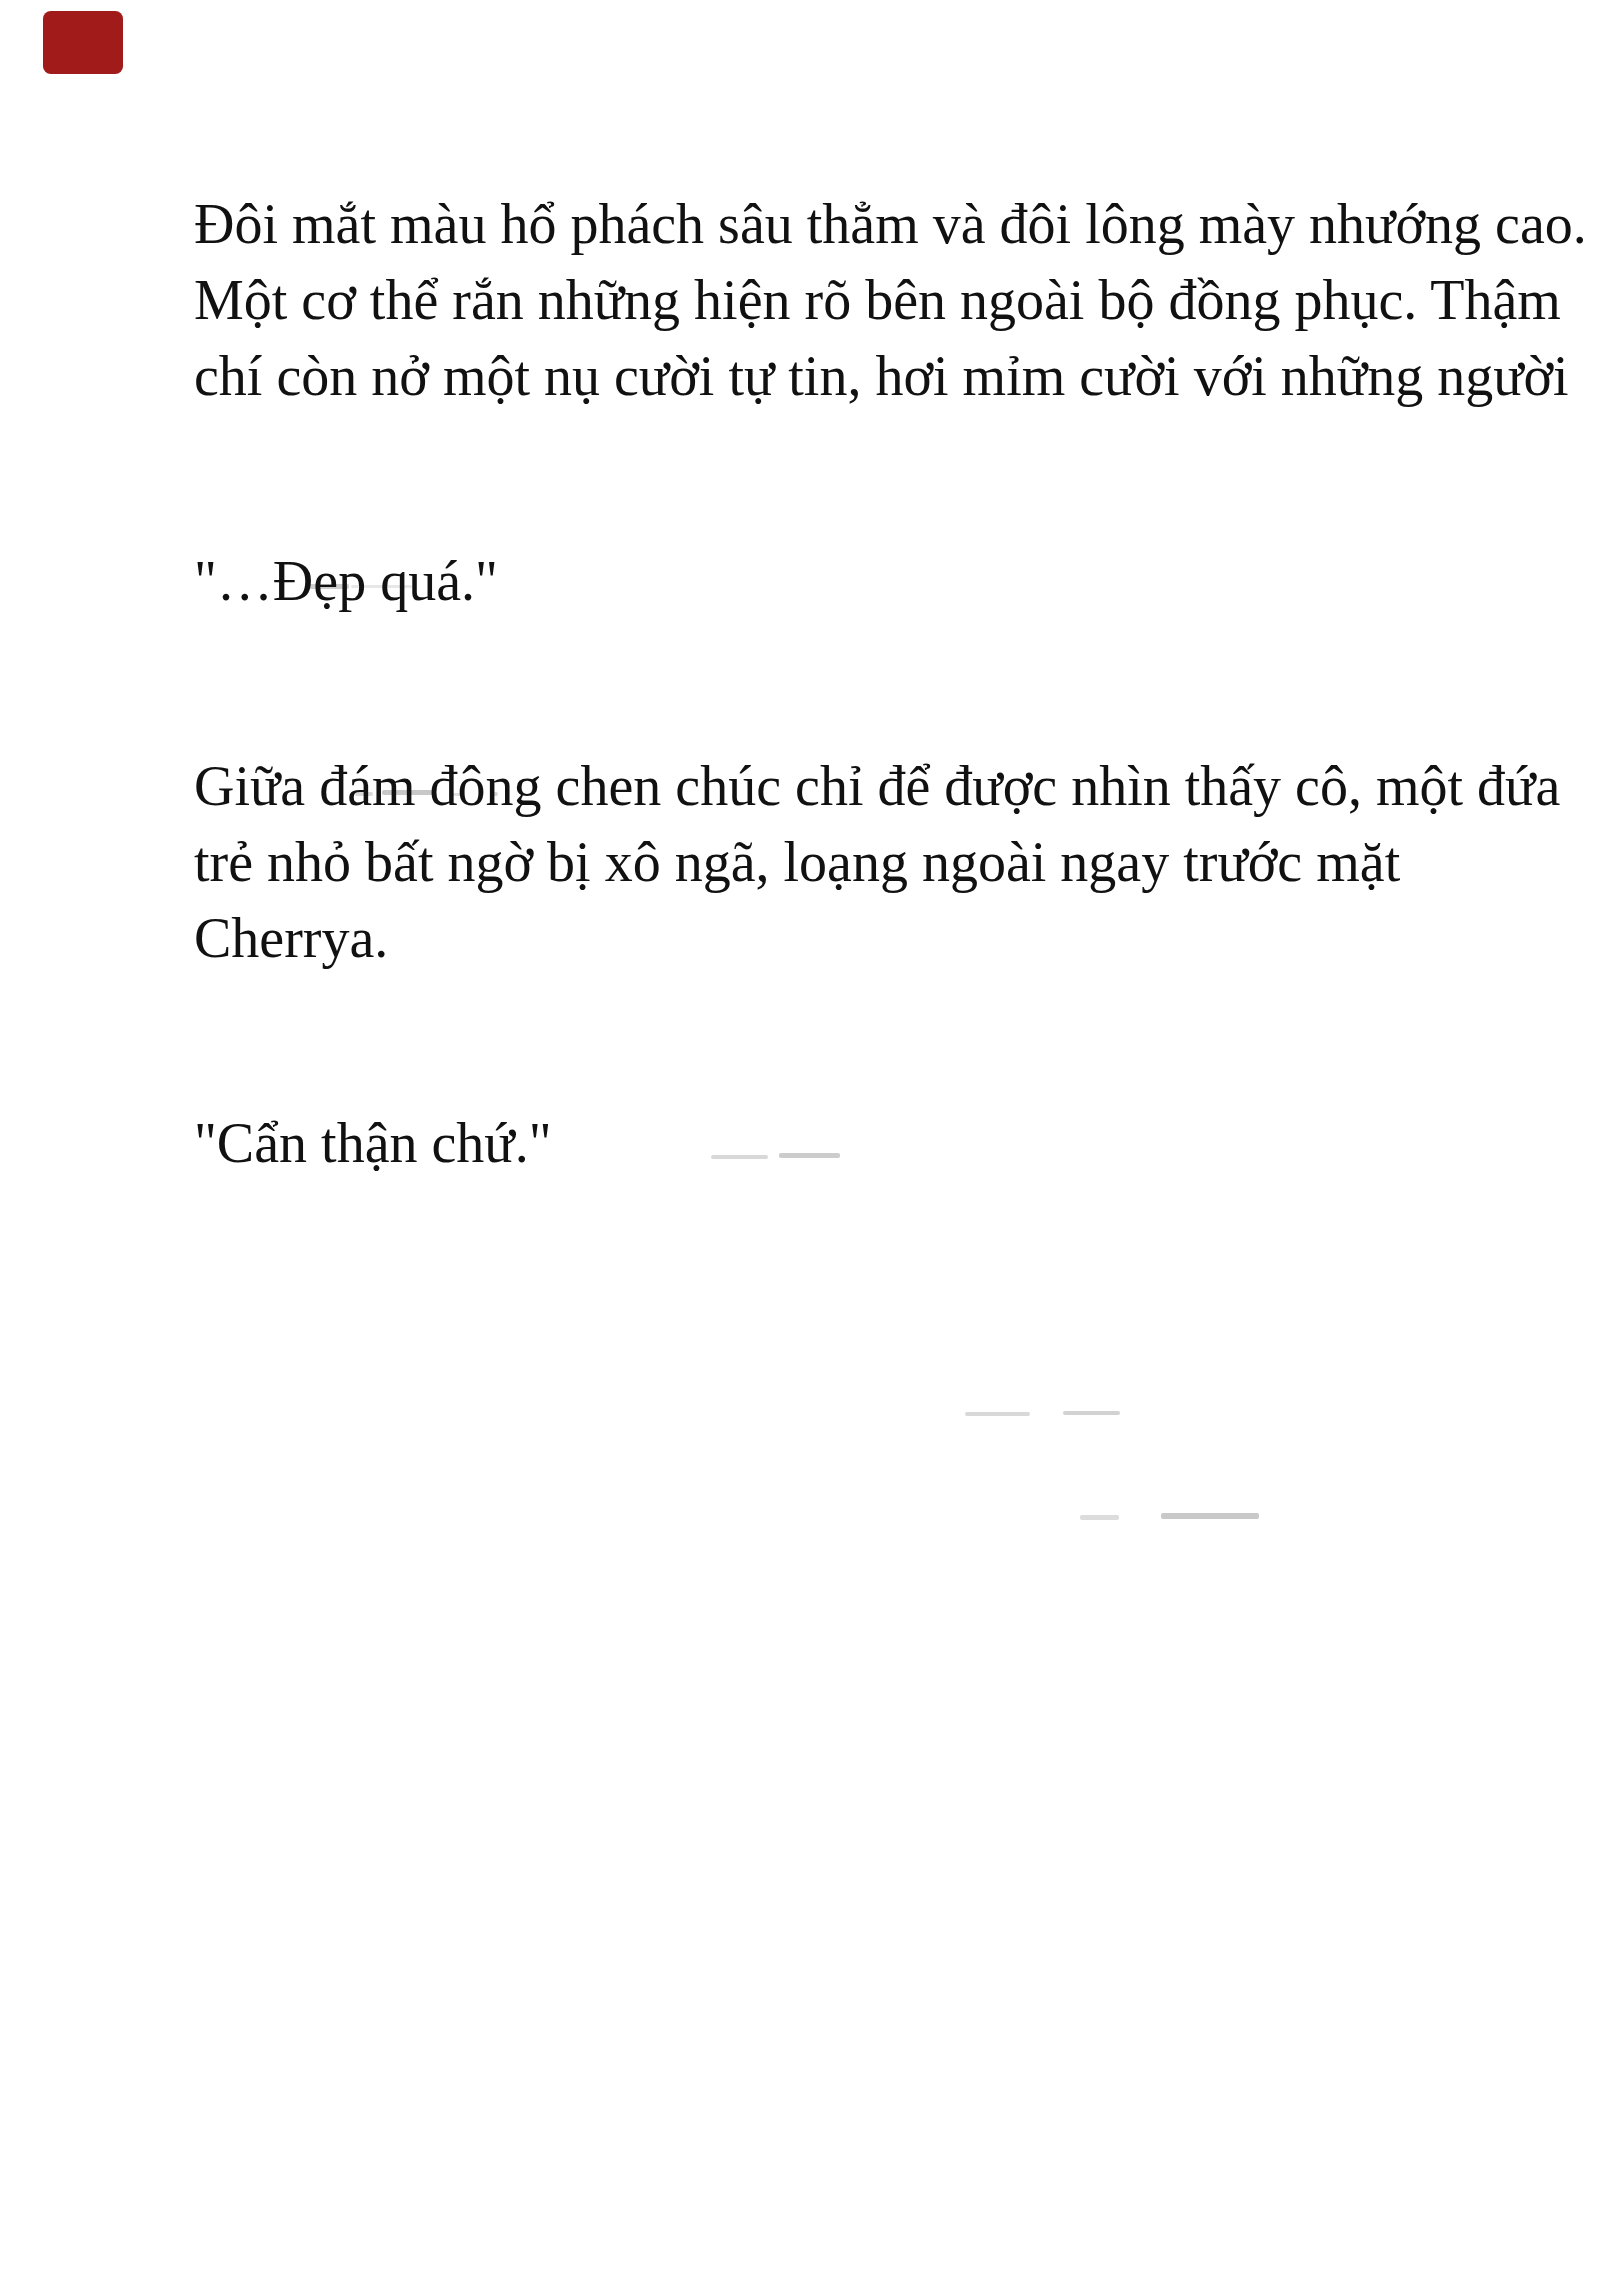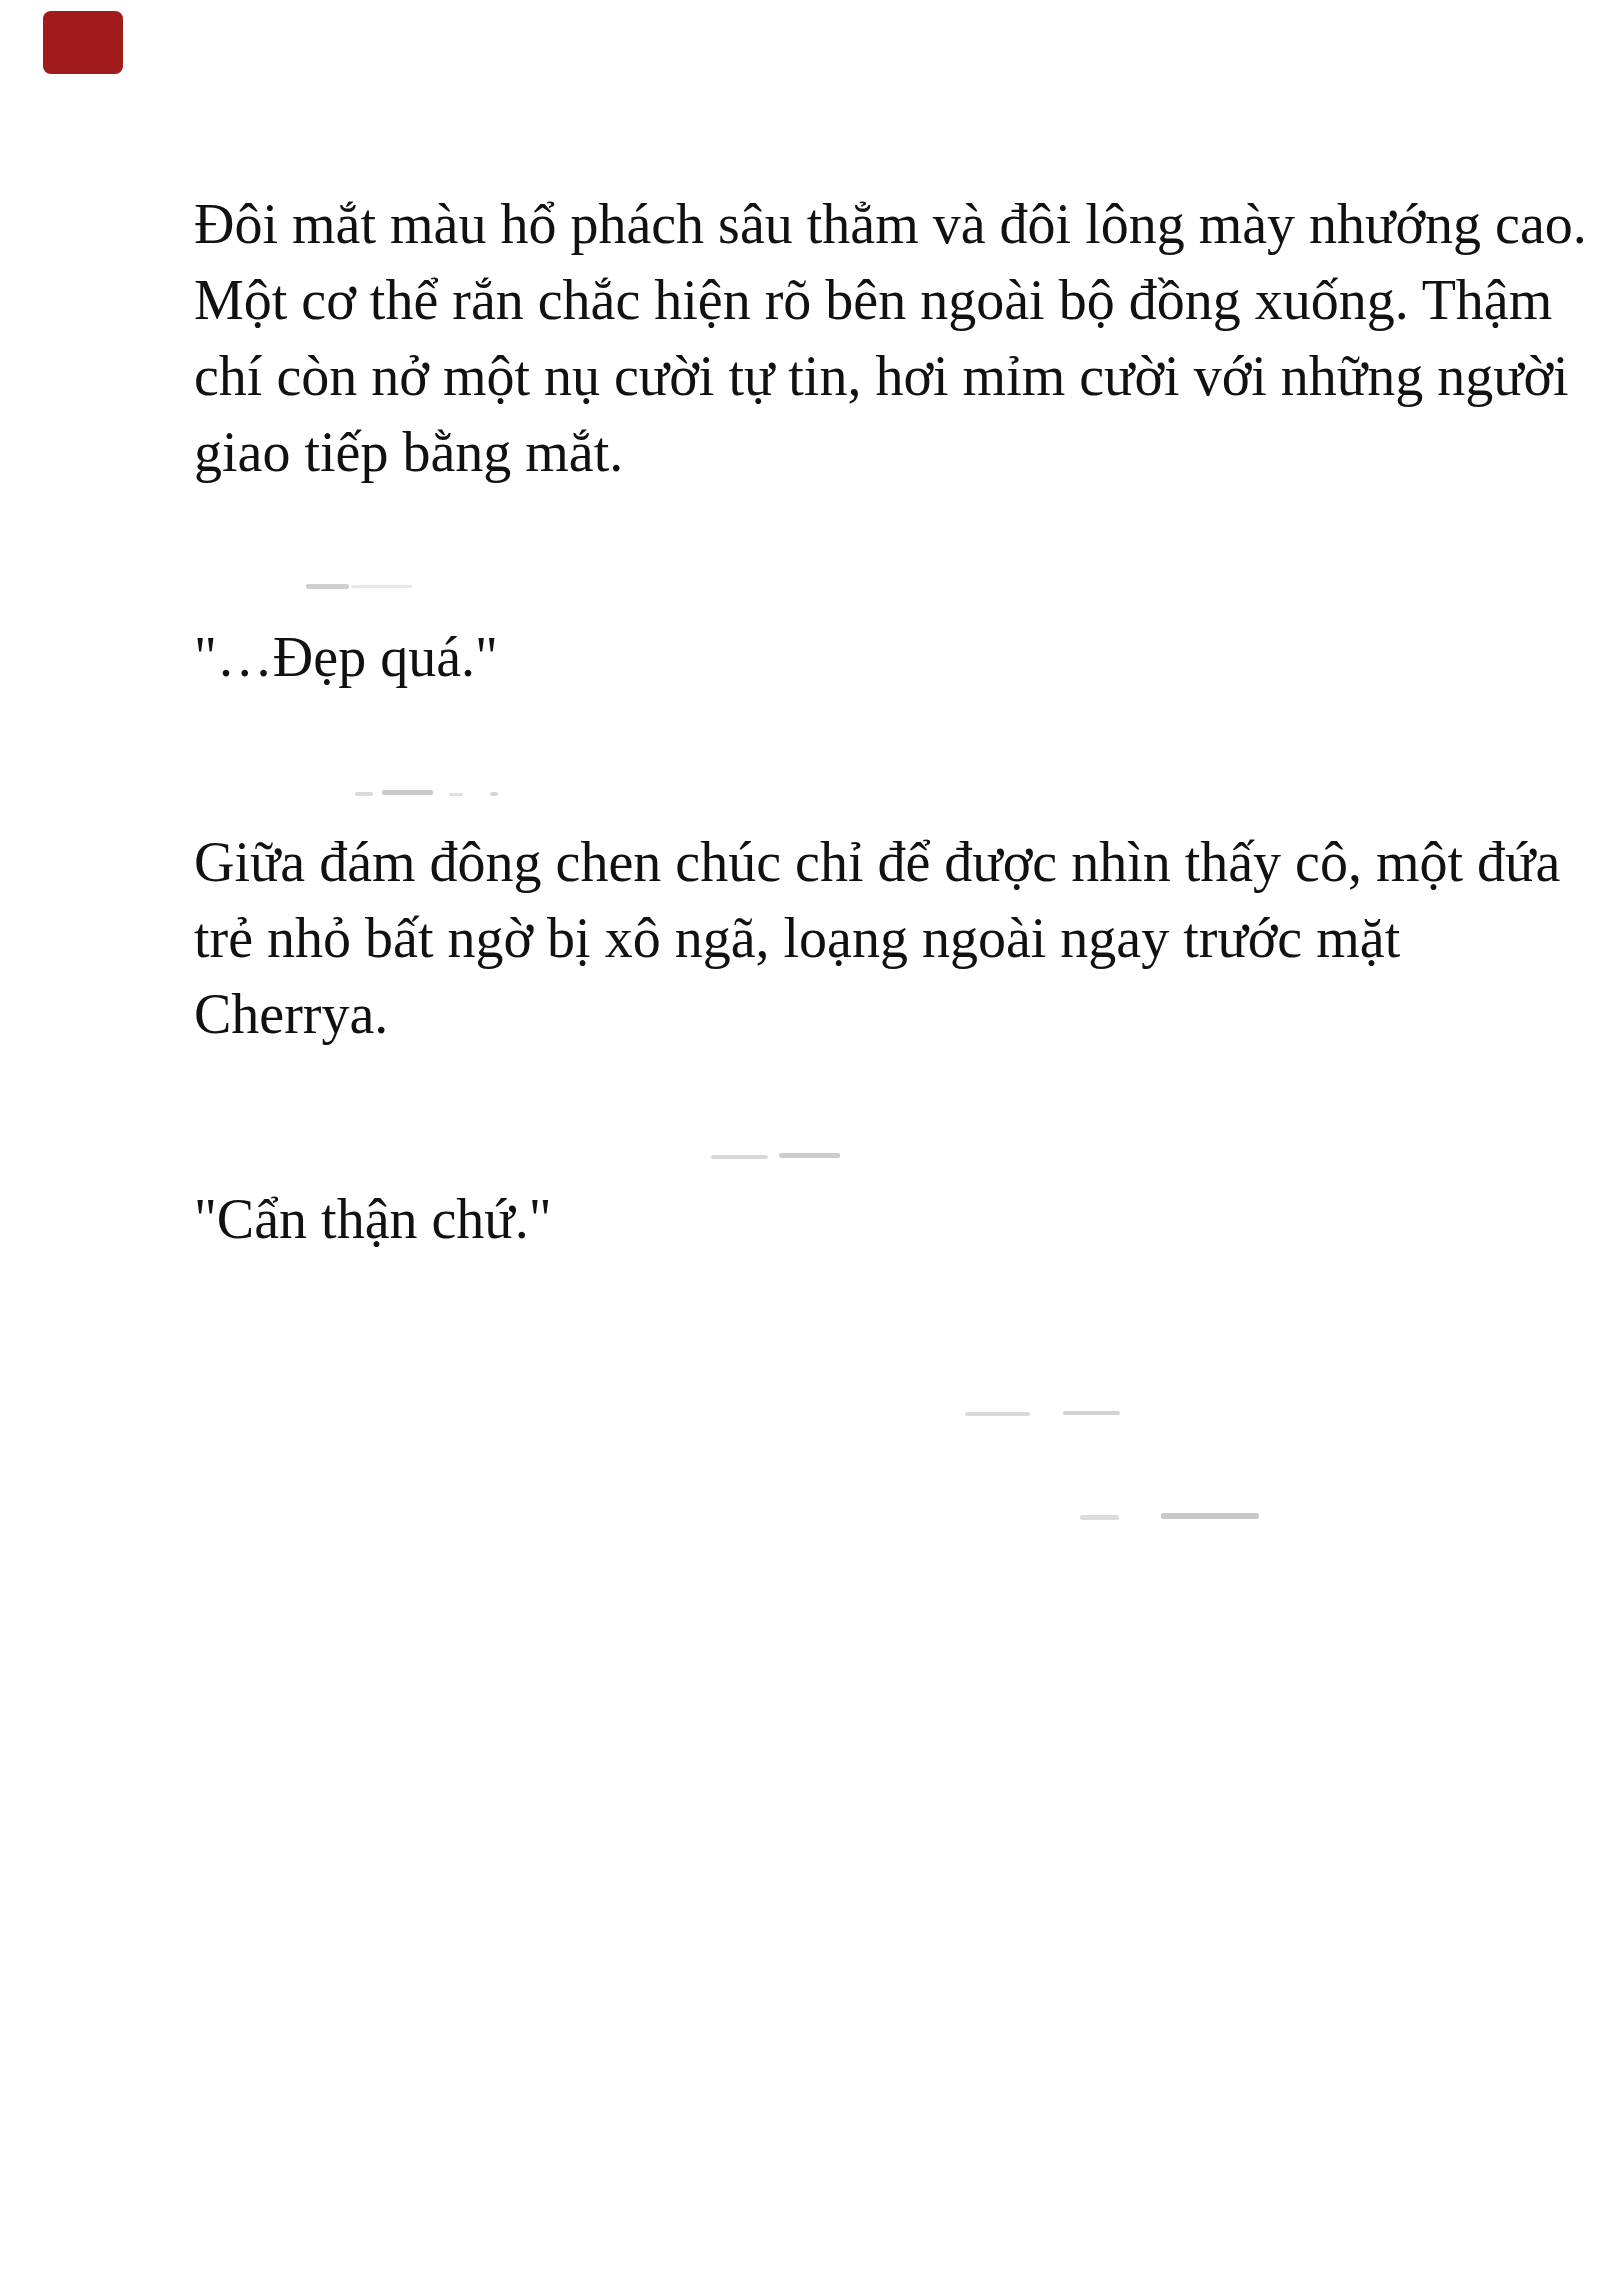--- a/index.html
+++ b/index.html
@@ -81,23 +81,22 @@
   <div class="smudge s-c2"></div>
   <div class="smudge s-d1"></div>
   <div class="smudge s-d2"></div>
   <div class="smudge s-e1"></div>
   <div class="smudge s-e2"></div>
 
   <div class="text-block">
 
     <div class="paragraph">
       <div class="line">Đôi mắt màu hổ phách sâu thẳm và đôi lông mày nhướng cao.</div>
-      <div class="line">Một cơ thể rắn chắc hiện rõ bên ngoài bộ đồng xuống. Thậm</div>
+      <div class="line">Một cơ thể rắn những hiện rõ bên ngoài bộ đồng phục. Thậm</div>
       <div class="line">chí còn nở một nụ cười tự tin, hơi mỉm cười với những người</div>
-      <div class="line">giao tiếp bằng mắt.</div>
     </div>
 
     <div class="paragraph">
       <div class="line">"…Đẹp quá."</div>
     </div>
 
 
     <div class="paragraph">
       <div class="line">Giữa đám đông chen chúc chỉ để được nhìn thấy cô, một đứa</div>
       <div class="line">trẻ nhỏ bất ngờ bị xô ngã, loạng ngoài ngay trước mặt</div>

